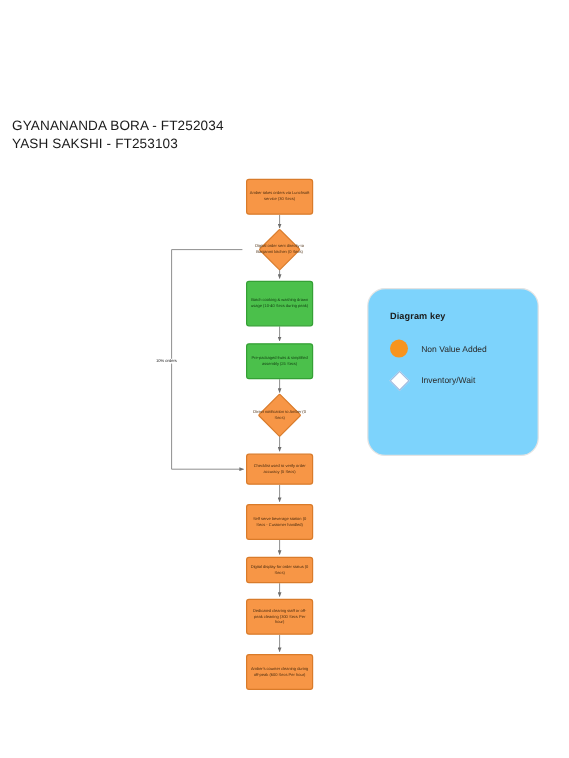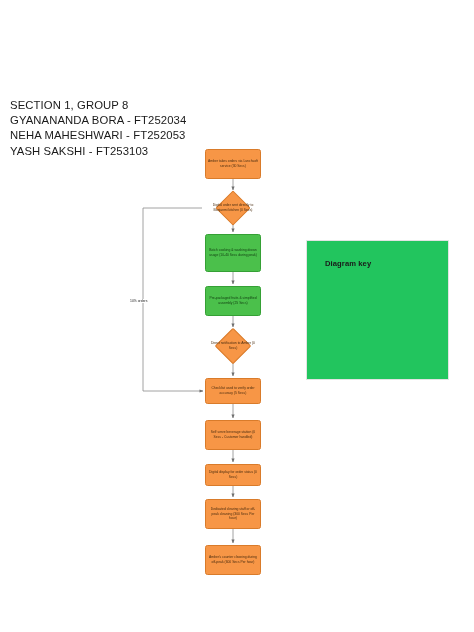--- a/index.html
+++ b/index.html
@@ -108,23 +108,23 @@
     white-space: nowrap;
   }
 
   
   #legend-card {
     position: absolute;
     left: 306px;
     top: 240px;
     width: 143px;
     height: 140px;
-    background: #22c55e;
+    background: #7dd3fc;
     border: 1px solid #e3e3e3;
-    border-radius: 1px;
+    border-radius: 15px;
     box-sizing: border-box;
     padding: 18px 0 0 18px;
   }
   #legend-title {
     font-size: 7.6px;
     font-weight: bold;
     color: #1a1a1a;
     margin-bottom: 11px;
     letter-spacing: 0.1px;
   }
@@ -162,23 +162,21 @@
   .legend-text {
     font-size: 7.1px;
     color: #2b2b2b;
     white-space: nowrap;
   }
 </style>
 </head>
 <body>
 
 <div id="header-block">
-  <div class="hdr-line">SECTION 1, GROUP 8</div>
   <div class="hdr-line">GYANANANDA BORA - FT252034</div>
-  <div class="hdr-line">NEHA MAHESHWARI - FT252053</div>
   <div class="hdr-line">YASH SAKSHI - FT253103</div>
 </div>
 
 <div id="flow-canvas">
 
   <svg id="flow-edges" viewBox="0 0 474 632" xmlns="http://www.w3.org/2000/svg">
     <defs>
       <marker id="arrowhead" markerWidth="5" markerHeight="4" refX="4.4" refY="2" orient="auto" markerUnits="strokeWidth">
         <path d="M0,0 L5,2 L0,4 z" fill="#6f6f6f"></path>
       </marker>
@@ -239,16 +237,26 @@
   <div class="node node-rect orange" style="left:205px; top:545px; width:56px; height:30px;">
     <div class="node-label">Amber's counter cleaning during off-peak (600 Secs Per hour)</div>
   </div>
 
   <div class="edge-label" style="left:129px; top:299px;">10% orders</div>
 </div>
 
 <div id="legend-card">
   <div id="legend-title">Diagram key</div>
 
-
-
-
+  <div class="legend-row">
+    <div class="legend-swatch sw-circle sw-orange"></div>
+    <div class="legend-text">Non Value Added</div>
+  </div>
+
+
+
+  <div class="legend-row">
+    <div class="legend-swatch sw-diamond-wrap">
+      <div class="sw-diamond"></div>
+    </div>
+    <div class="legend-text">Inventory/Wait</div>
+  </div>
 </div>
 
 </body></html>

